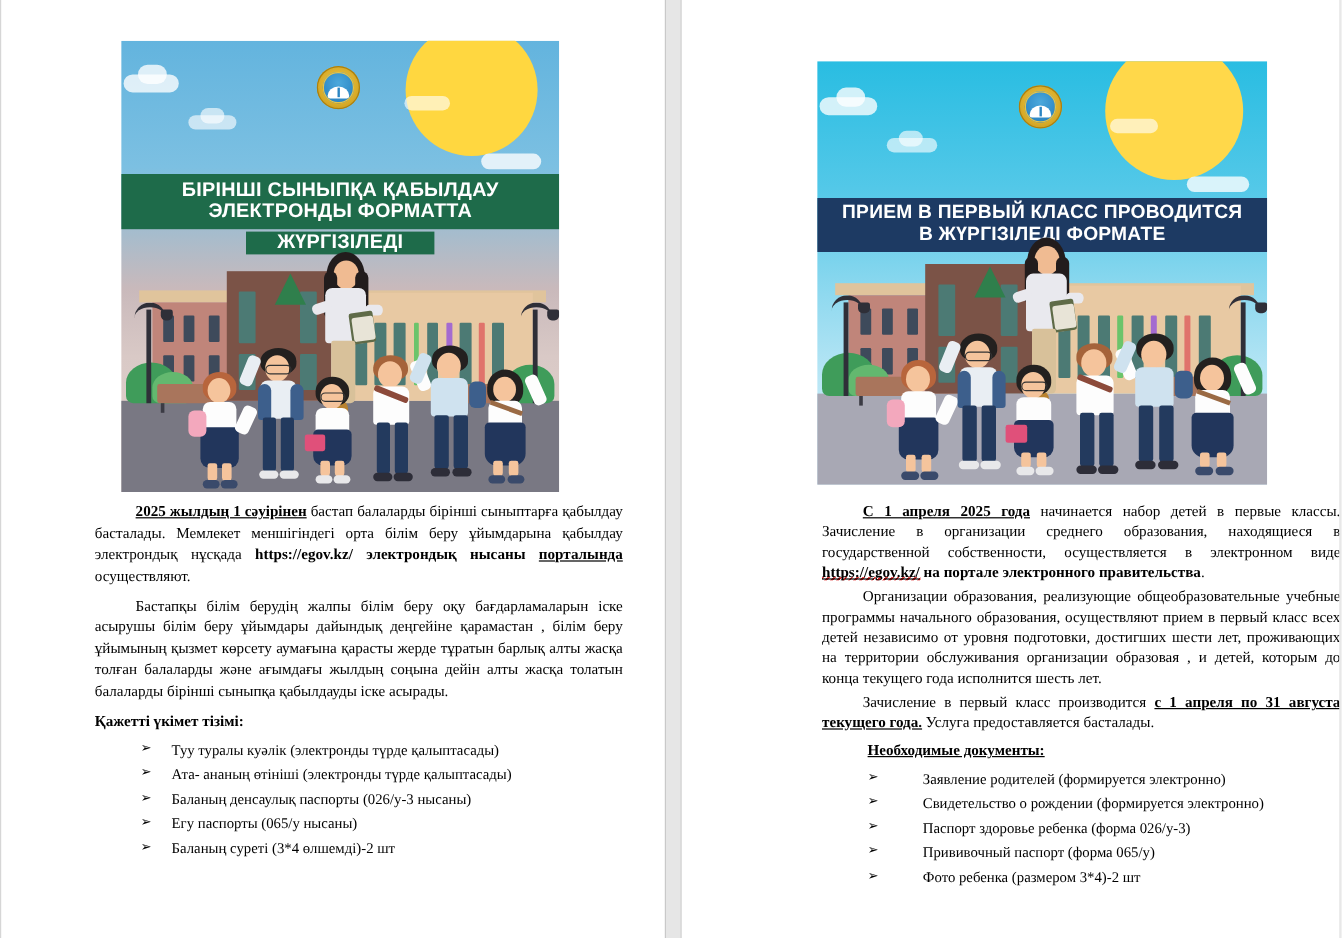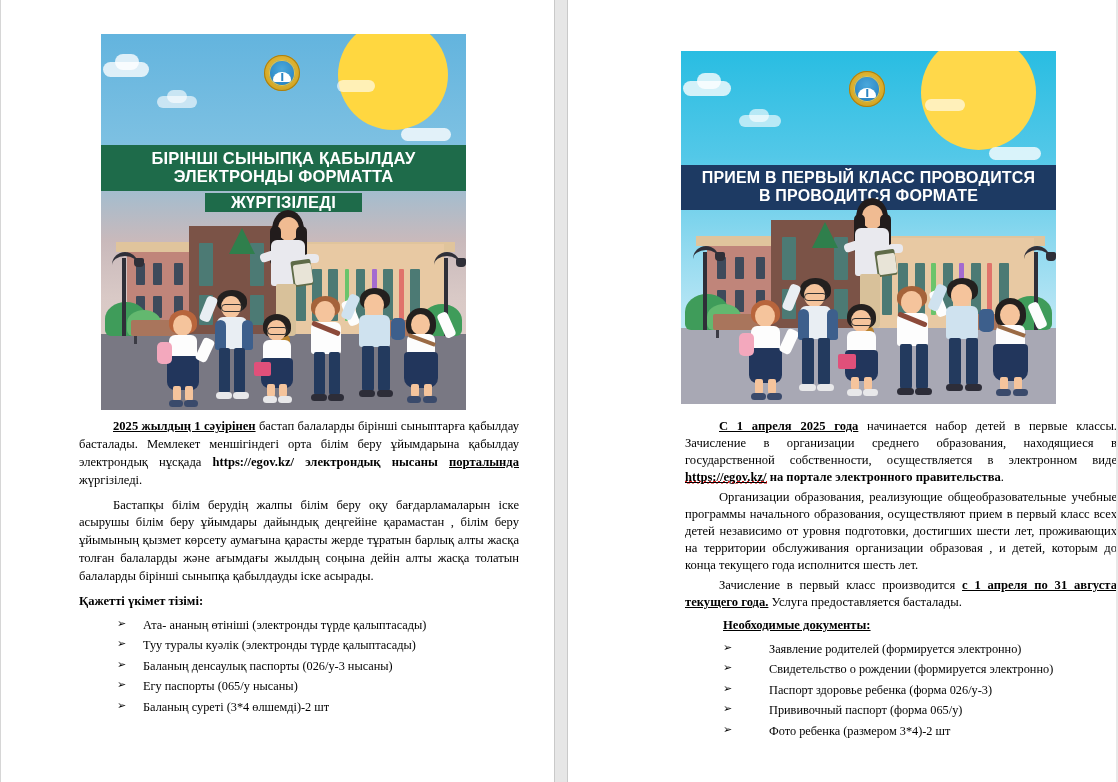--- a/index.html
+++ b/index.html
@@ -349,30 +349,30 @@
           <div class="legs" style="left:11px; top:76px; width:8px; height:14px; background:#f5c49c;"></div>
           <div class="legs" style="left:24px; top:76px; width:8px; height:14px; background:#f5c49c;"></div>
           <div class="shoe" style="left:7px;  top:88px; width:14px;"></div>
           <div class="shoe" style="left:23px; top:88px; width:14px;"></div>
         </div>
       </div>
     </div>
 
     <div class="doc-body body-left">
 
-      <p class="para"><b class="u">2025 жылдың 1 сәуірінен</b><span> бастап балаларды бірінші сыныптарға қабылдау басталады. Мемлекет меншігіндегі орта білім беру ұйымдарына қабылдау электрондық  нұсқада </span><b class="link">https://egov.kz/</b><span>  </span><b>электрондық нысаны </b><b class="u">порталында</b><span> жүргізіледі.</span></p>
+      <p class="para"><b class="u">2025 жылдың 1 сәуірінен</b><span> бастап балаларды бірінші сыныптарға қабылдау басталады. Мемлекет меншігіндегі орта білім беру ұйымдарына қабылдау электрондық  нұсқада </span><b class="link">https://egov.kz/</b><span>  </span><b>электрондық нысаны </b><b class="u">порталында</b><span> осуществляют.</span></p>
 
       <p class="para">Бастапқы білім берудің жалпы білім беру оқу бағдарламаларын  іске асырушы білім беру ұйымдары дайындық деңгейіне қарамастан , білім беру ұйымының қызмет көрсету аумағына қарасты жерде тұратын барлық алты жасқа толған балаларды  және ағымдағы  жылдың  соңына дейін алты жасқа толатын балаларды бірінші сыныпқа қабылдауды  іске  асырады.</p>
 
 
       <p class="heading">Қажетті үкімет тізімі:</p>
 
       <ul class="bullets">
+        <li>Туу туралы куәлік   (электронды түрде қалыптасады)</li>
         <li>Ата- ананың өтініші (электронды түрде қалыптасады)</li>
-        <li>Туу туралы куәлік   (электронды түрде қалыптасады)</li>
         <li>Баланың денсаулық паспорты (026/у-3 нысаны)</li>
         <li>Егу паспорты  (065/у нысаны)</li>
         <li>Баланың суреті (3*4 өлшемді)-2 шт</li>
       </ul>
     </div>
   </div>
 
   <div class="page-gap"></div>
 
   <div class="page page-right">
@@ -389,21 +389,21 @@
       <div class="cloud" style="left:308px;top:96px; width:52px; height:13px;"></div>
 
       <div class="emblem" style="left:168px; top:20px; width:36px; height:36px;">
         <div class="emblem-inner">
             <div class="book"></div>
           </div>
       </div>
 
       <div class="banner banner-right">
         <div class="banner-line">ПРИЕМ В ПЕРВЫЙ КЛАСС ПРОВОДИТСЯ</div>
-        <div class="banner-line">В ПРОВОДИТСЯ ФОРМАТЕ</div>
+        <div class="banner-line">В ЖҮРГІЗІЛЕДІ ФОРМАТЕ</div>
       </div>
 
       <div class="scene scene-right">
         <div class="ground ground-r"></div>
 
         <div class="bldg bldg-roof"></div>
         <div class="bldg bldg-left">
           <div class="win" style="left:10%;  top:14%; width:9%; height:26%;"></div>
           <div class="win" style="left:27%;  top:14%; width:9%; height:26%;"></div>
           <div class="win" style="left:48%;  top:14%; width:9%; height:26%;"></div>

